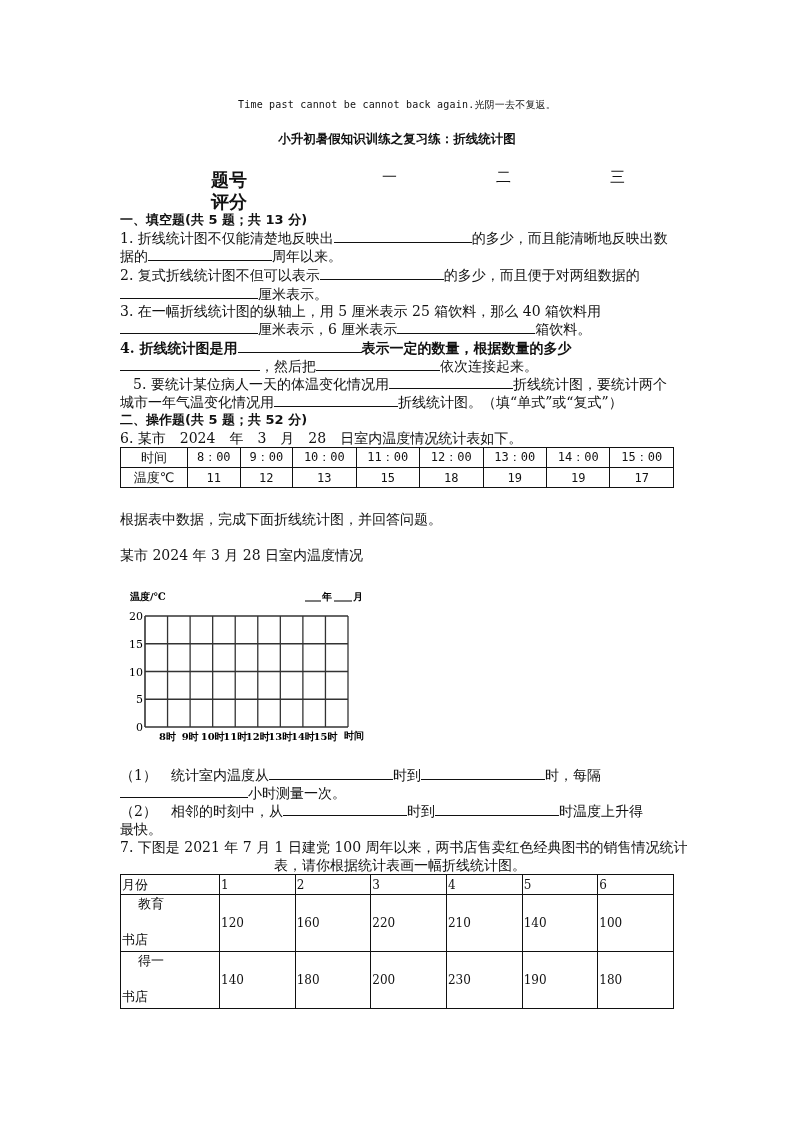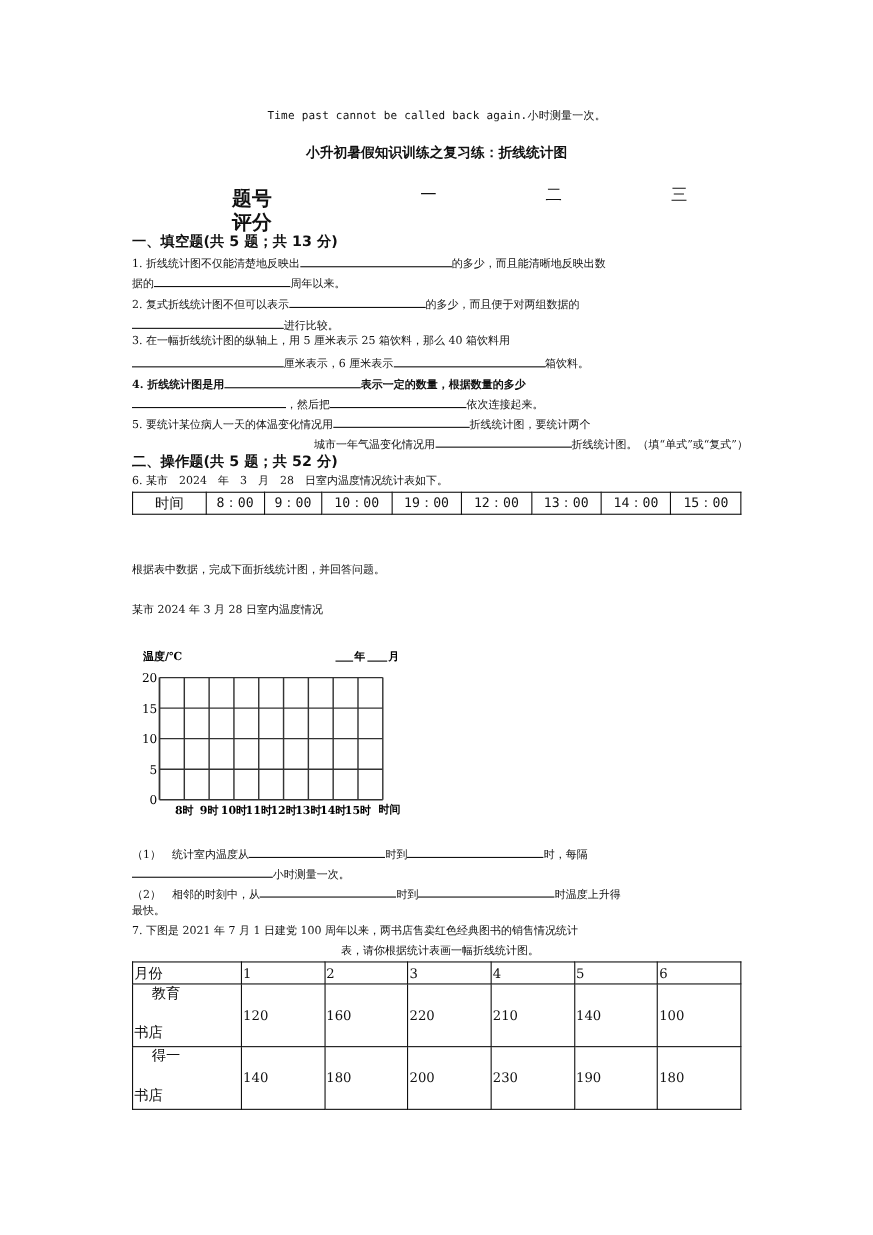--- a/index.html
+++ b/index.html
@@ -17,21 +17,21 @@
     .title {
       left: 0; width: 794px; top: 131px; text-align: center;
       font-family: "DejaVu Sans", sans-serif; font-weight: bold; font-size: 12.5px;
     }
     .score-label { font-family: "DejaVu Sans", sans-serif; font-weight: bold; font-size: 18px; }
     .score-col { font-size: 15px; }
     .section-head {
       left: 120px; font-family: "DejaVu Sans", sans-serif; font-weight: bold; font-size: 13px;
     }
     .line {
-      left: 120px; width: 560px; font-size: 10px; line-height: 18px; white-space: nowrap;
+      left: 120px; width: 560px; font-size: 14px; line-height: 18px; white-space: nowrap;
     }
     .blank {
       display: inline-block; border-bottom: 1px solid #111; height: 13px; vertical-align: baseline;
     }
     table.grid { border-collapse: collapse; position: absolute; }
     table.temp { left: 120px; top: 447px; width: 554px; font-size: 13px; }
     table.temp td {
       border: 1px solid #111; text-align: center; height: 19px; padding: 0;
       font-family: "DejaVu Sans Mono", "Liberation Mono", monospace; font-size: 12px;
     }
@@ -45,21 +45,21 @@
     table.sales tr.body td { height: 56px; }
     table.sales td.val { vertical-align: middle; font-size: 12px; }
     .rh-top { display: block; line-height: 18px; padding-left: 16px; }
     .rh-bot { display: block; line-height: 18px; margin-top: 18px; }
     .chart-wrap { left: 118px; top: 585px; width: 260px; height: 165px; }
     .chart-wrap svg text { font-family: "DejaVu Serif", "Liberation Serif", serif; }
   </style>
 </head>
 <body>
 
-<div class="abs motto">Time past cannot be called back again.小时测量一次。</div>
+<div class="abs motto">Time past cannot be cannot back again.光阴一去不复返。</div>
 <div class="abs title">小升初暑假知识训练之复习练：折线统计图</div>
 
 <div class="abs score-label" style="left:211px; top:168px;">题号</div>
 <div class="abs score-label" style="left:211px; top:190px;">评分</div>
 <div class="abs score-col" style="left:382px; top:168px;">一</div>
 <div class="abs score-col" style="left:496px; top:168px;">二</div>
 <div class="abs score-col" style="left:610px; top:168px;">三</div>
 
 <div class="abs section-head" style="top:211px;">一、填空题(共 5 题；共 13 分)</div>
 
@@ -67,59 +67,70 @@
   <span>1. 折线统计图不仅能清楚地反映出</span><span class="blank" style="width:138px;"></span><span>的多少，而且能清晰地反映出数</span>
 </div>
 <div class="abs line" style="top:247px;">
   <span>据的</span><span class="blank" style="width:124px;"></span><span>周年以来。</span>
 </div>
 
 <div class="abs line" style="top:266px;">
   <span>2. 复式折线统计图不但可以表示</span><span class="blank" style="width:124px;"></span><span>的多少，而且便于对两组数据的</span>
 </div>
 <div class="abs line" style="top:285px;">
-  <span class="blank" style="width:138px;"></span><span>进行比较。</span>
+  <span class="blank" style="width:138px;"></span><span>厘米表示。</span>
 </div>
 
 <div class="abs line" style="top:302px;">
   <span>3. 在一幅折线统计图的纵轴上，用 5 厘米表示 25 箱饮料，那么 40 箱饮料用</span>
 </div>
 <div class="abs line" style="top:320px;">
   <span class="blank" style="width:138px;"></span><span>厘米表示，6 厘米表示</span><span class="blank" style="width:138px;"></span><span>箱饮料。</span>
 </div>
 
 <div class="abs line" style="top:339px;font-weight:bold;">
   <span>4. 折线统计图是用</span><span class="blank" style="width:124px;"></span><span>表示一定的数量，根据数量的多少</span>
 </div>
 <div class="abs line" style="top:357px;">
   <span class="blank" style="width:140px;"></span><span>，然后把</span><span class="blank" style="width:124px;"></span><span>依次连接起来。</span>
 </div>
 
-<div class="abs line" style="top:375px;">
+<div class="abs line" style="top:375px;text-align:center;">
   <span>5. 要统计某位病人一天的体温变化情况用</span><span class="blank" style="width:124px;"></span><span>折线统计图，要统计两个</span>
 </div>
-<div class="abs line" style="top:393px;text-align:right;">
+<div class="abs line" style="top:393px;">
   <span>城市一年气温变化情况用</span><span class="blank" style="width:124px;"></span><span>折线统计图。（填“单式”或“复式”）</span>
 </div>
 
 <div class="abs section-head" style="top:411px;">二、操作题(共 5 题；共 52 分)</div>
 <div class="abs line" style="top:429px;">6. 某市　2024　年　3　月　28　日室内温度情况统计表如下。</div>
 
 <table class="grid temp">
   <tbody>
       <tr>
     <td class="hdr">时间</td>
     <td>8：00</td>
     <td>9：00</td>
     <td>10：00</td>
-    <td>19：00</td>
+    <td>11：00</td>
     <td>12：00</td>
     <td>13：00</td>
     <td>14：00</td>
     <td>15：00</td>
+  </tr>
+  <tr>
+    <td class="hdr">温度℃</td>
+    <td>11</td>
+    <td>12</td>
+    <td>13</td>
+    <td>15</td>
+    <td>18</td>
+    <td>19</td>
+    <td>19</td>
+    <td>17</td>
   </tr>
 </tbody>
   </table>
 
 <div class="abs line" style="top:510px;">根据表中数据，完成下面折线统计图，并回答问题。</div>
 <div class="abs line" style="top:546px;">某市 2024 年 3 月 28 日室内温度情况</div>
 
 <div class="abs chart-wrap">
   <svg id="chart-svg" width="260" height="165" viewBox="0 0 260 165">
     <text id="ylabel" x="12" y="15" font-size="10" font-weight="bold">温度/℃</text>

